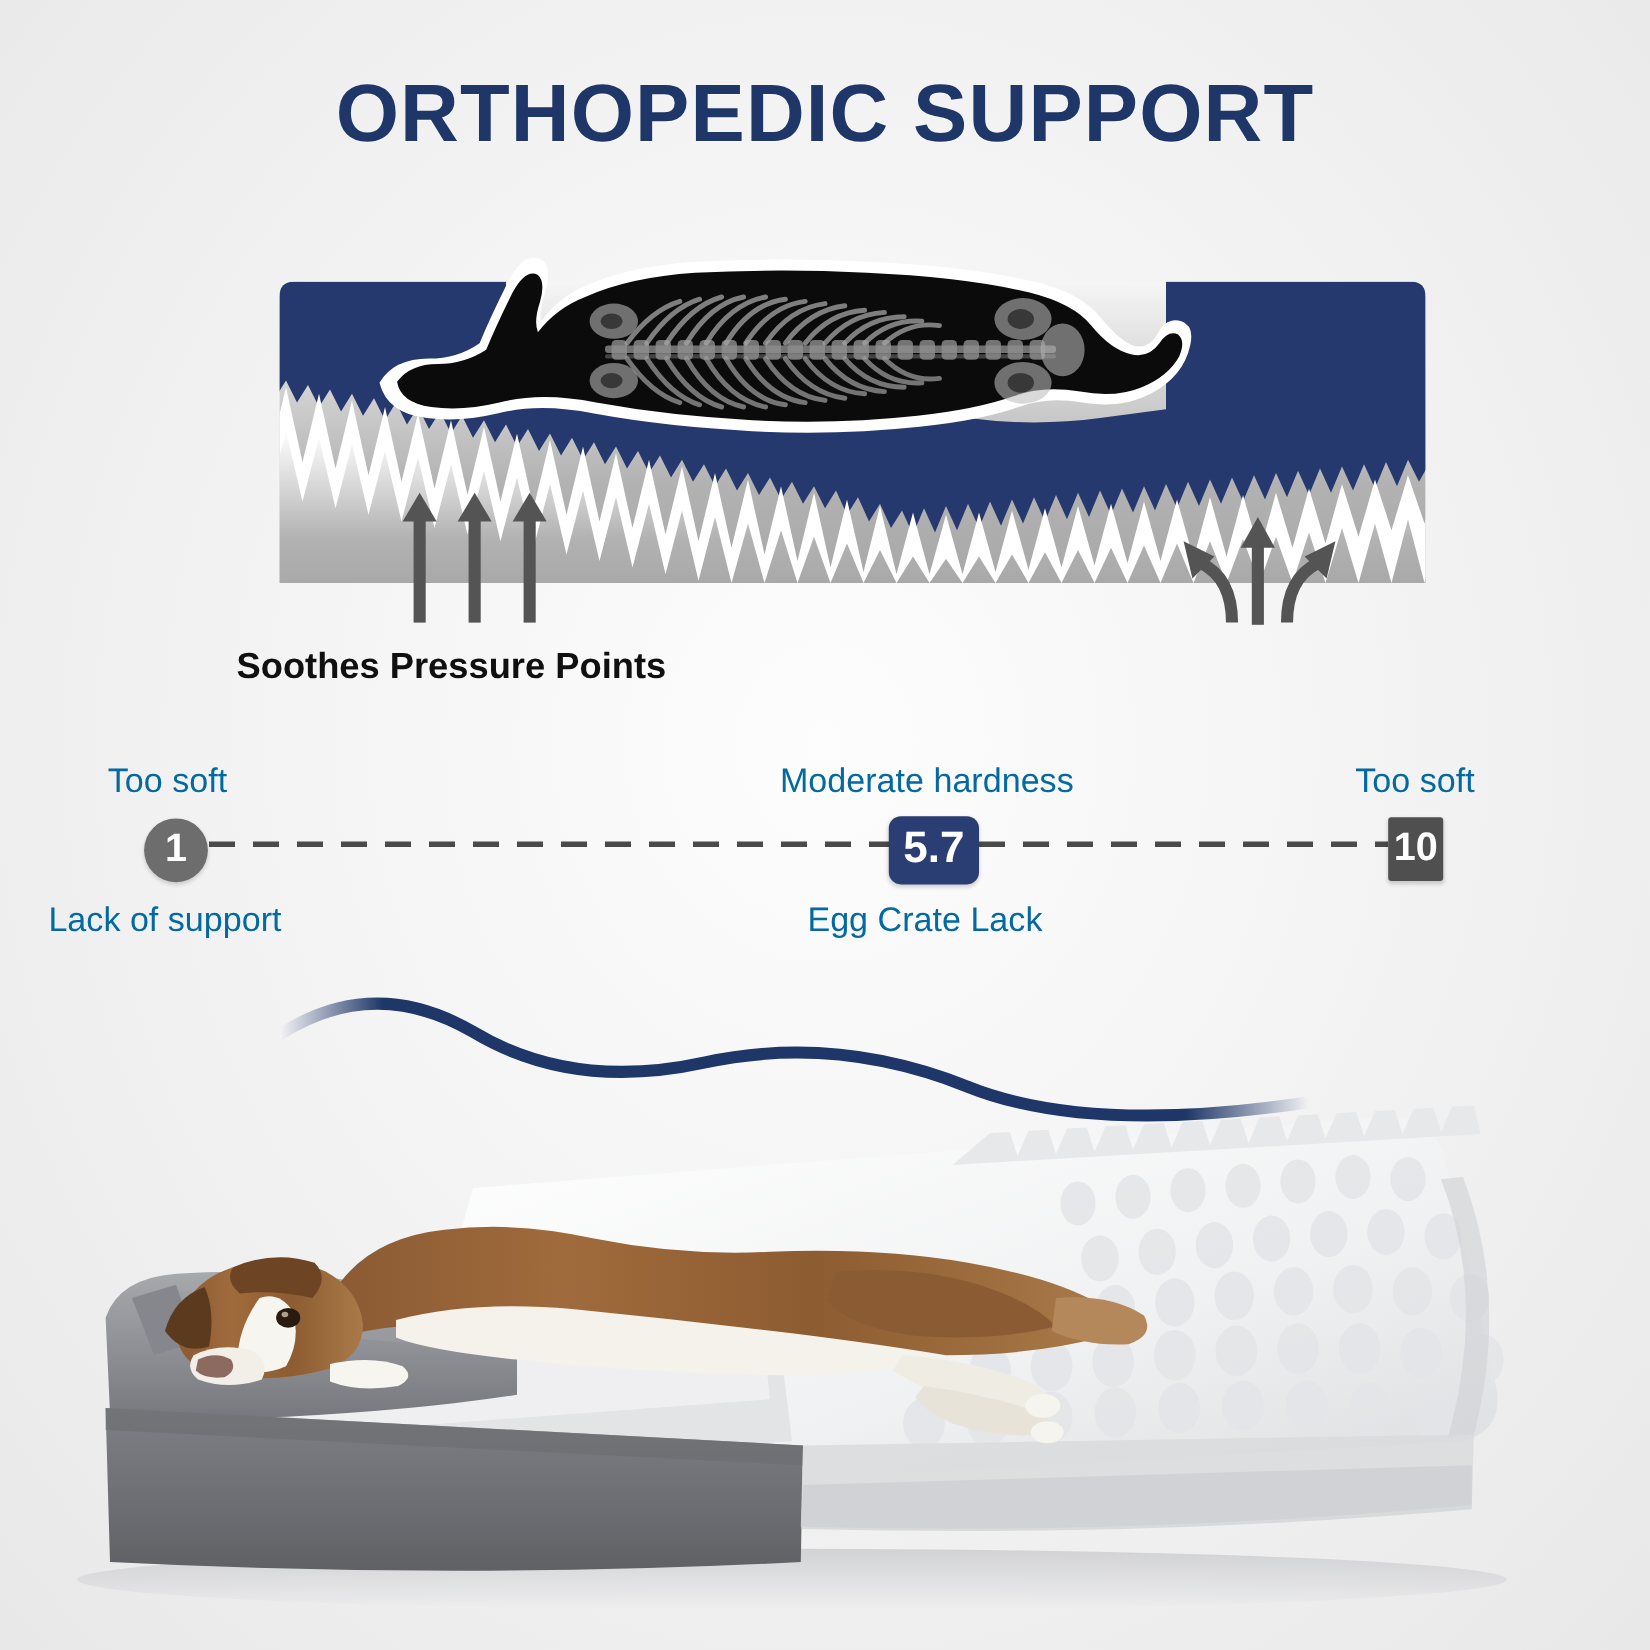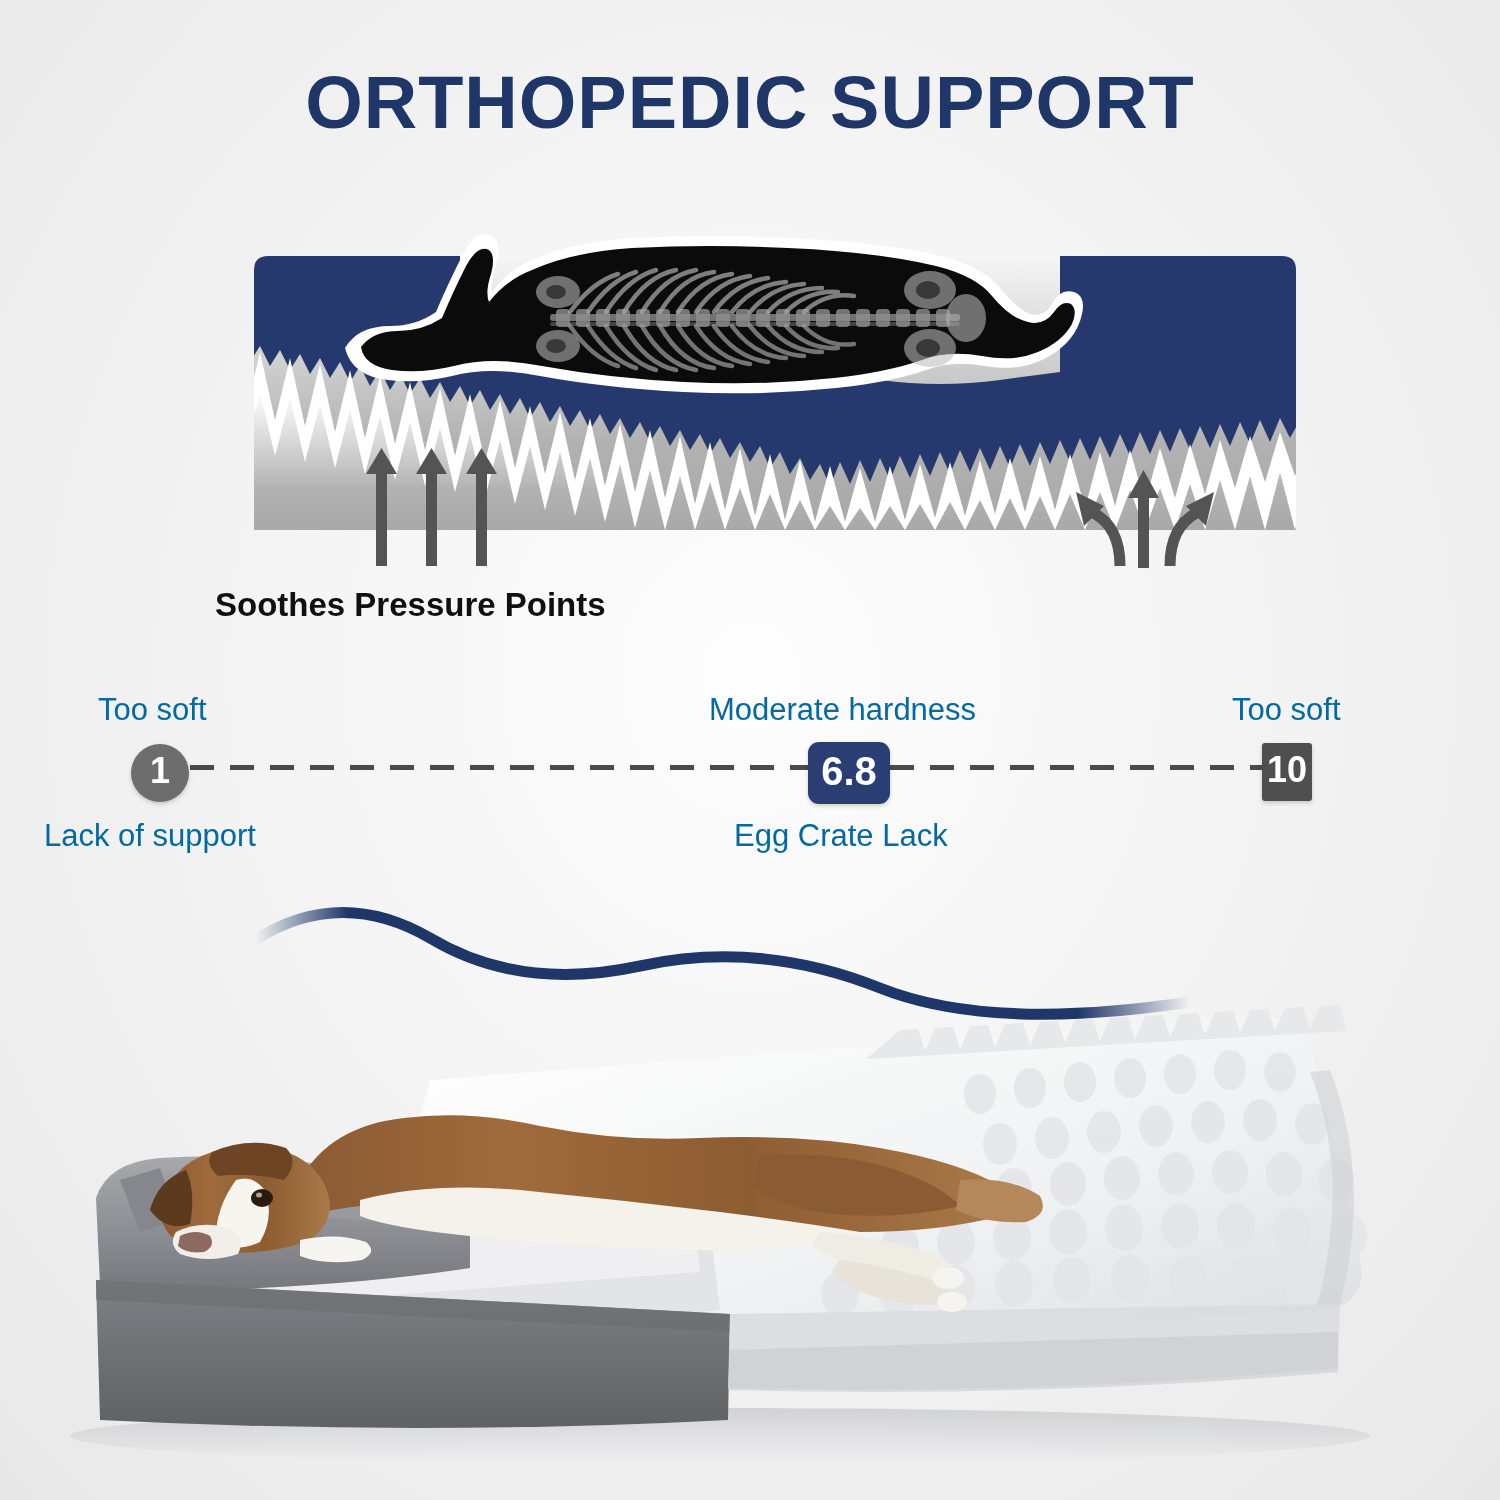--- a/index.html
+++ b/index.html
@@ -297,21 +297,21 @@
     <div class="track" id="track-right"></div>
 
     <div class="scale-bottom-label" id="label-lack-support">Lack of support</div>
     <div class="scale-bottom-label" id="label-egg-crate">Egg Crate Lack</div>
   </div>
 
   <div class="badge" id="badge-1">
     <span class="badge-inner">1</span>
   </div>
   <div class="badge" id="badge-68">
-    <span class="badge-inner">6.8</span>
+    <span class="badge-inner">5.7</span>
   </div>
   <div class="badge" id="badge-10">
     <span class="badge-inner">10</span>
   </div>
 
   <div id="product-photo">
     <svg viewBox="0 0 1500 620" preserveAspectRatio="none">
       <defs>
         <linearGradient id="bolsterG" x1="0" y1="0" x2="0" y2="1">
           <stop offset="0%" stop-color="#a7a9ad"></stop>

